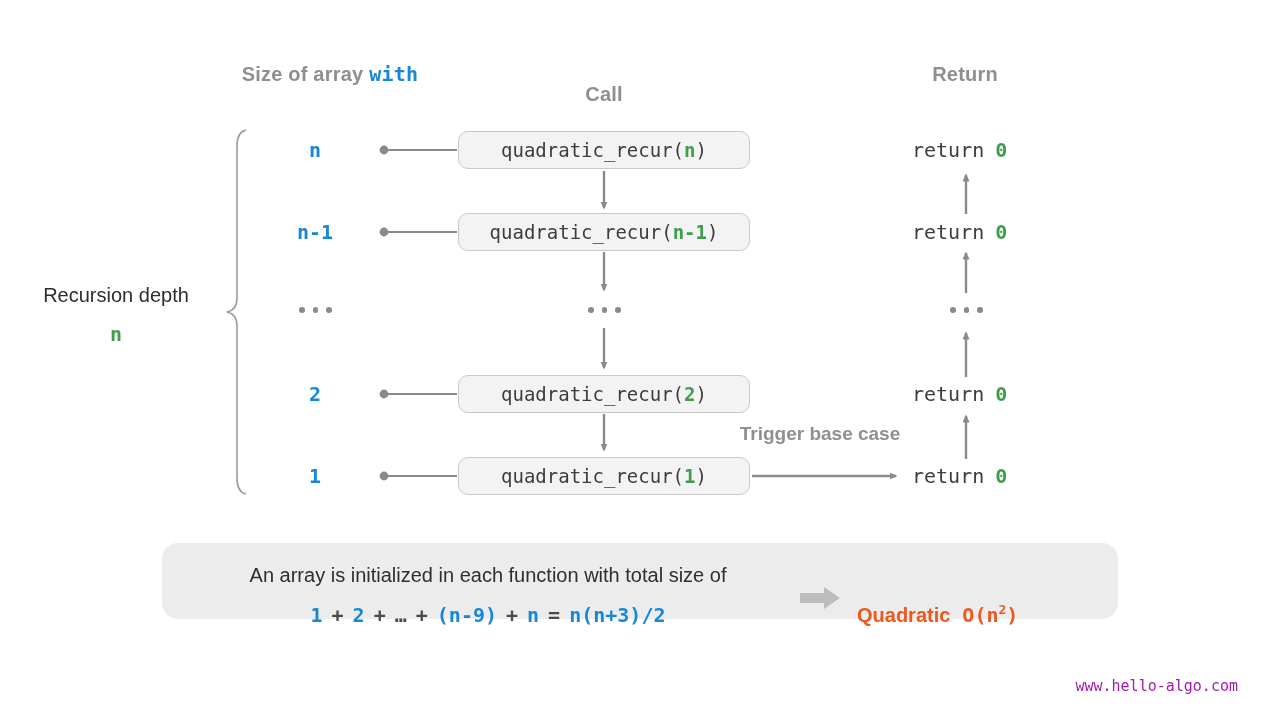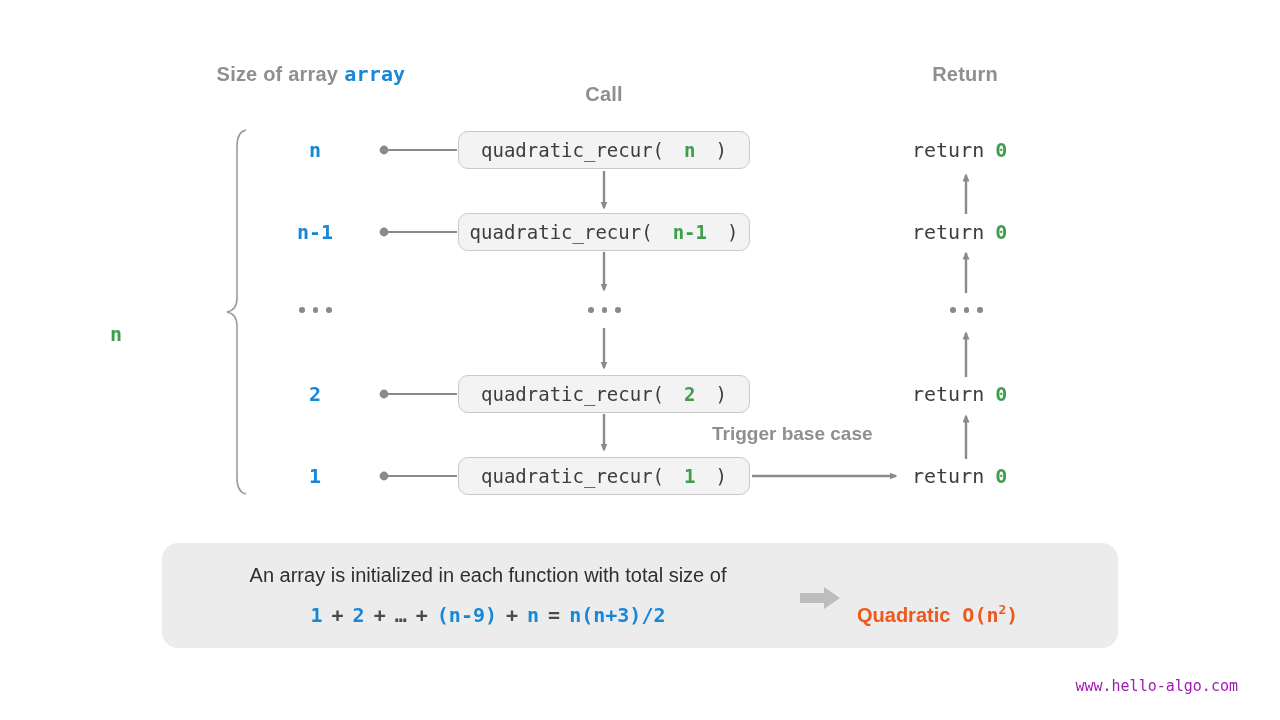--- a/index.html
+++ b/index.html
@@ -3,21 +3,21 @@
 <meta charset="utf-8">
 <style>
   html,body{margin:0;padding:0;background:#ffffff;}
   .stage{position:relative;width:1280px;height:720px;background:#ffffff;overflow:hidden;
          font-family:"Liberation Sans",sans-serif;}
   .overlay{position:absolute;left:0;top:0;width:1280px;height:720px;pointer-events:none;}
 
   
   .col-header{position:absolute;top:60px;height:28px;display:flex;align-items:center;justify-content:center;
               font-weight:bold;font-size:20px;color:#8f8f8f;letter-spacing:.2px;}
-  .hdr-size{left:181px;width:260px;gap:6px;}
+  .hdr-size{left:200px;width:260px;gap:6px;}
   .hdr-call{left:544px;width:120px;margin-top:20px;}
   .hdr-return{left:905px;width:120px;}
   .hdr-code{font-family:"DejaVu Sans Mono","Liberation Mono",monospace;color:#1787d8;font-weight:bold;}
 
   
   .recursion-label{position:absolute;left:16px;top:284px;width:200px;text-align:center;
                    font-size:20px;color:#2e2e2e;}
   .recursion-depth-n{position:absolute;left:16px;top:322px;width:200px;text-align:center;
                      font-family:"DejaVu Sans Mono","Liberation Mono",monospace;
                      font-weight:bold;font-size:20px;color:#3f9e4c;}
@@ -25,42 +25,42 @@
   
   .size-label{position:absolute;left:255px;width:120px;height:28px;display:flex;align-items:center;justify-content:center;
               font-family:"DejaVu Sans Mono","Liberation Mono",monospace;
               font-weight:bold;font-size:20px;color:#1787d8;}
 
   
   .call-box{position:absolute;left:458px;width:292px;height:38px;box-sizing:border-box;
             background:#f3f3f3;border:1.4px solid #c9c9c9;border-radius:10px;
             display:flex;align-items:center;justify-content:center;
             font-family:"DejaVu Sans Mono","Liberation Mono",monospace;
-            font-size:19px;color:#3d3d3d;white-space:pre;gap:20px;}
+            font-size:19px;color:#3d3d3d;white-space:pre;}
   .call-box .arg{color:#3f9e4c;font-weight:bold;}
 
   
   .return-text{position:absolute;left:912px;height:28px;display:flex;align-items:center;
                font-family:"DejaVu Sans Mono","Liberation Mono",monospace;
                font-size:20px;color:#3d3d3d;white-space:pre;}
   .return-text .zero{color:#3f9e4c;font-weight:bold;margin-left:11px;}
 
   
   .dots{position:absolute;top:306px;height:8px;display:flex;align-items:center;gap:8px;}
   .dot{width:5.5px;height:5.5px;border-radius:50%;background:#8a8a8a;}
   .dots-size{left:299px;}
   .dots-call{left:588px;}
   .dots-return{left:950px;}
 
   
-  .trigger-label{position:absolute;left:712px;top:423px;width:216px;
+  .trigger-label{position:absolute;left:712px;top:423px;width:216px;text-align:center;
                  font-weight:bold;font-size:19px;color:#8f8f8f;}
 
   
-  .panel{position:absolute;left:162px;top:543px;width:956px;height:105px;background:#ececec;border-radius:16px;}
+  .panel{position:absolute;left:162px;top:543px;width:956px;height:76px;background:#ececec;border-radius:16px;}
   .panel-line1{position:absolute;left:18px;top:21px;width:616px;text-align:center;
                font-size:20px;color:#2f2f2f;}
   .panel-formula{position:absolute;left:18px;top:60px;width:616px;display:flex;align-items:center;justify-content:center;
                  gap:9px;font-family:"DejaVu Sans Mono","Liberation Mono",monospace;
                  font-weight:bold;font-size:20px;white-space:pre;}
   .panel-formula .operand{color:#1787d8;}
   .panel-formula .operator{color:#4a4a4a;}
   .panel-arrow{position:absolute;left:638px;top:44px;width:44px;height:22px;}
   .panel-title{position:absolute;left:695px;top:21px;width:240px;text-align:center;
                font-weight:bold;font-size:20px;color:#2e2e2e;}
@@ -111,25 +111,26 @@
       <line x1="966" y1="377" x2="966" y2="333" marker-end="url(#ah)"></line>
       <line x1="966" y1="293" x2="966" y2="253" marker-end="url(#ah)"></line>
       <line x1="966" y1="214" x2="966" y2="175" marker-end="url(#ah)"></line>
     </g>
 
     <line x1="752" y1="476" x2="896" y2="476" stroke="#8a8a8a" stroke-width="2.6" marker-end="url(#ah)"></line>
   </svg>
 
   <div class="col-header hdr-size">
     <span>Size of array</span>
-    <span class="hdr-code">array</span>
+    <span class="hdr-code">with</span>
   </div>
   <div class="col-header hdr-call">Call</div>
   <div class="col-header hdr-return">Return</div>
 
+  <div class="recursion-label">Recursion depth</div>
   <div class="recursion-depth-n">n</div>
 
   <div class="size-label" style="top:136px">n</div>
   <div class="call-box" style="top:131px"><span>quadratic_recur(</span><span class="arg">n</span><span>)</span></div>
   <div class="return-text" style="top:136px"><span>return</span><span class="zero">0</span></div>
 
   <div class="size-label" style="top:218px">n-1</div>
   <div class="call-box" style="top:213px"><span>quadratic_recur(</span><span class="arg">n-1</span><span>)</span></div>
   <div class="return-text" style="top:218px"><span>return</span><span class="zero">0</span></div>
 

